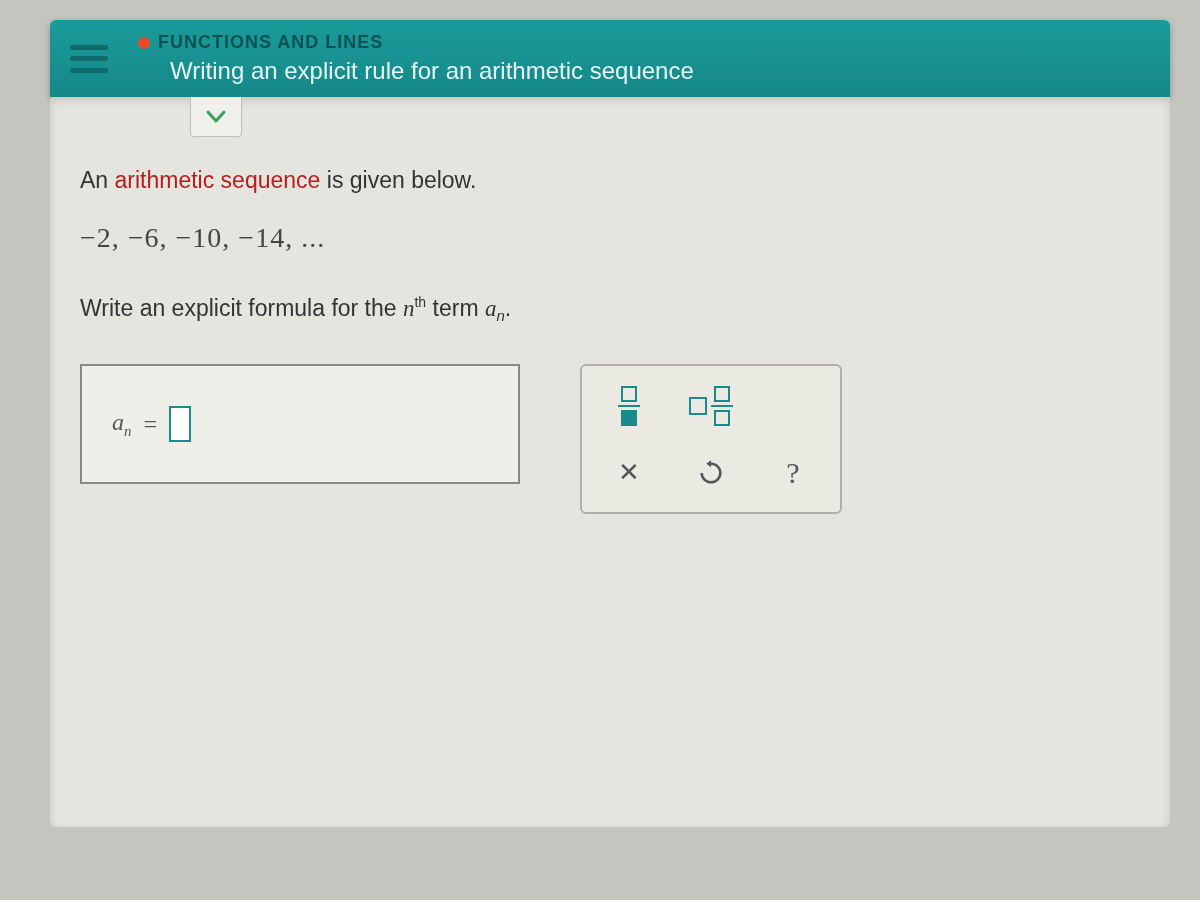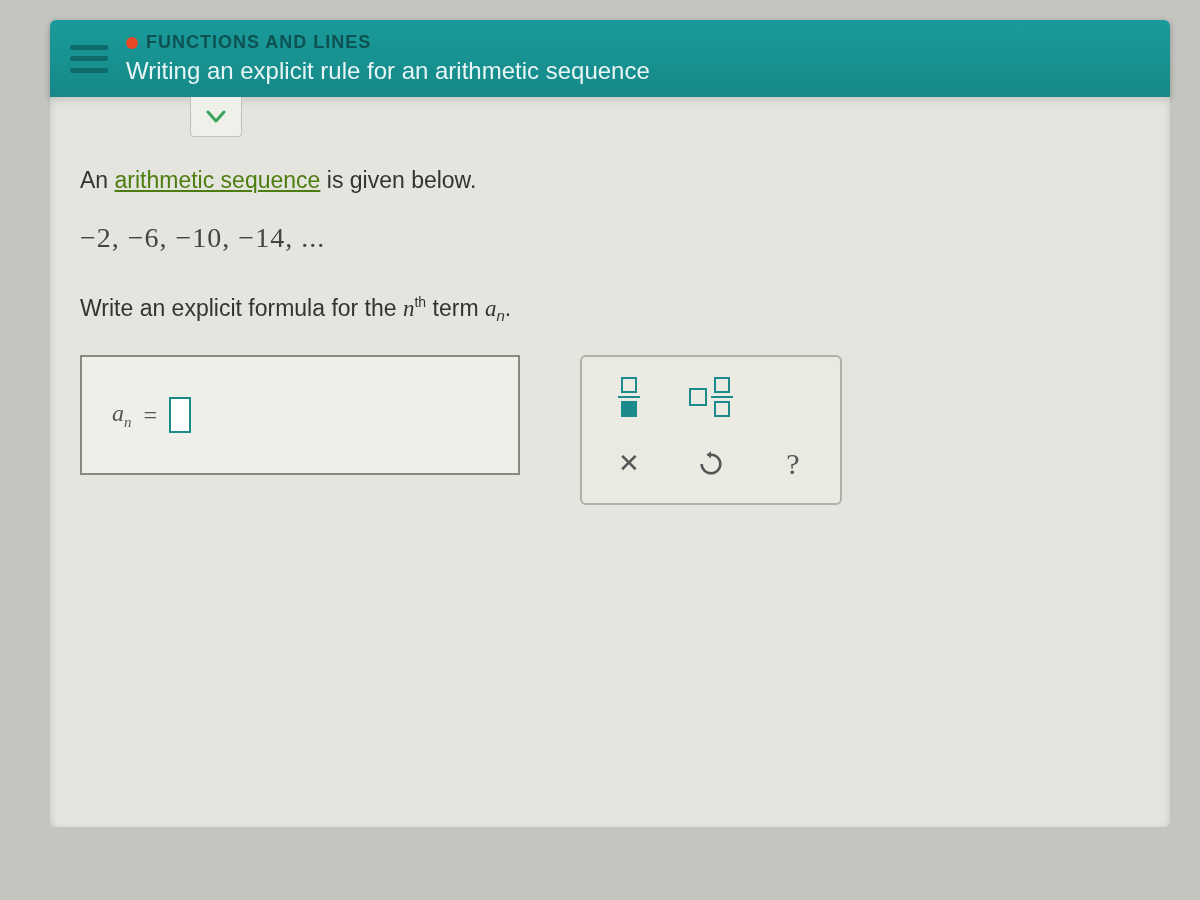--- a/index.html
+++ b/index.html
@@ -16,21 +16,21 @@
     }
     .frame {
       padding: 20px 30px 30px 50px;
     }
     .header {
       background: linear-gradient(to bottom, #1a9b9b, #168888);
       border-radius: 6px 6px 0 0;
       padding: 12px 20px;
       display: flex;
       align-items: center;
-      gap: 18px;
+      gap: 30px;
       box-shadow: 0 2px 6px rgba(0,0,0,0.3);
     }
     .menu-icon {
       width: 38px;
       height: 28px;
       display: flex;
       flex-direction: column;
       justify-content: space-between;
       cursor: pointer;
     }
@@ -58,20 +58,21 @@
       width: 12px;
       height: 12px;
       border-radius: 50%;
       background: #e84a27;
       display: inline-block;
     }
     .title {
       color: #e8f5f5;
       font-size: 24px;
       font-weight: 500;
+      margin-left: 32px;
     }
     .content-area {
       background: #e5e5e0;
       border-radius: 0 0 6px 6px;
       padding: 0 20px 40px 20px;
       min-height: 730px;
       box-shadow: inset 0 3px 8px rgba(0,0,0,0.15);
       position: relative;
     }
     .status-tab {
@@ -94,35 +95,34 @@
     }
     .problem {
       padding: 30px 10px 0 10px;
     }
     .intro-line {
       font-size: 23px;
       color: #333;
       margin-bottom: 28px;
     }
     .link-term {
-      color: #4d7c0f;
-      text-decoration: underline;
+      color: #b91c1c;
       cursor: pointer;
     }
     .sequence {
       font-family: 'Times New Roman', Times, serif;
       font-size: 28px;
       color: #444;
       margin-bottom: 40px;
       letter-spacing: 1px;
     }
     .instruction {
       font-size: 23px;
       color: #333;
-      margin-bottom: 31px;
+      margin-bottom: 40px;
     }
     .nth {
       font-family: 'Times New Roman', Times, serif;
       font-style: italic;
     }
     .sup {
       font-size: 14px;
       vertical-align: super;
       font-style: normal;
     }

